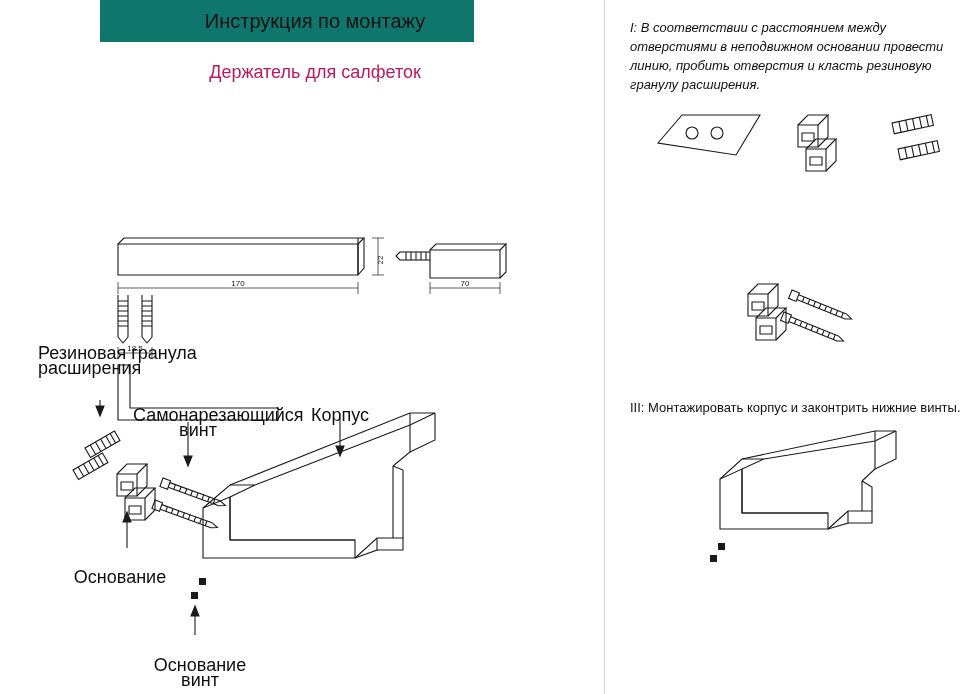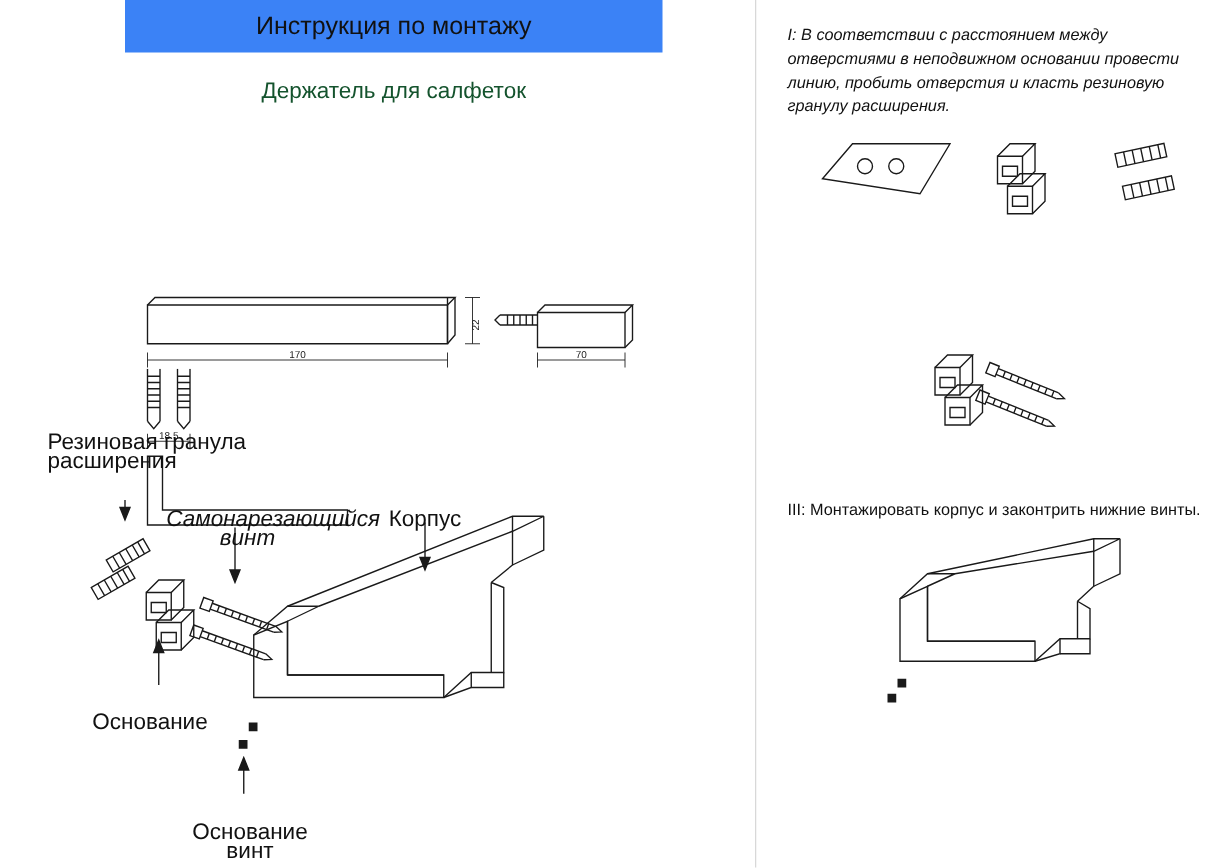--- a/index.html
+++ b/index.html
@@ -27,43 +27,43 @@
     top: 0;
     width: 1px;
     height: 694px;
     background: #d8d8d8;
   }
   
   .title-band {
     position: absolute;
     left: 100px;
     top: 0px;
-    width: 430px;
+    width: 374px;
     height: 42px;
-    background: #3b82f6;
+    background: #0f766e;
   }
   .title-band .title-text {
     position: absolute;
     left: 0;
     top: 0;
     width: 430px;
     height: 42px;
     line-height: 42px;
     text-align: center;
     font-size: 20px;
     color: #111;
   }
   .subtitle {
     position: absolute;
     left: 100px;
     top: 62px;
     width: 430px;
     text-align: center;
     font-size: 18px;
-    color: #14532d;
+    color: #be185d;
   }
   
   .drawing {
     position: absolute;
   }
   
   .lbl {
     position: absolute;
     font-size: 18px;
     line-height: 15px;
@@ -221,21 +221,21 @@
       <path d="M140 235 L140 212" fill="none"></path>
       <path d="M140 206 L136 216 L144 216 Z"></path>
     </g>
   </svg>
 
   <div class="lbl" style="left:38px; top:346px;">
     <span>Резиновая гранула</span><br>
     <span>расширения</span>
   </div>
 
-  <div class="lbl center" style="left:133px; top:408px; width:130px;font-style:italic;">
+  <div class="lbl center" style="left:133px; top:408px; width:130px;">
     <span>Самонарезающийся</span><br>
     <span>винт</span>
   </div>
 
   <div class="lbl center" style="left:295px; top:408px; width:90px;">
     <span>Корпус</span>
   </div>
 
   <div class="lbl center" style="left:70px; top:570px; width:100px;">
     <span>Основание</span>

